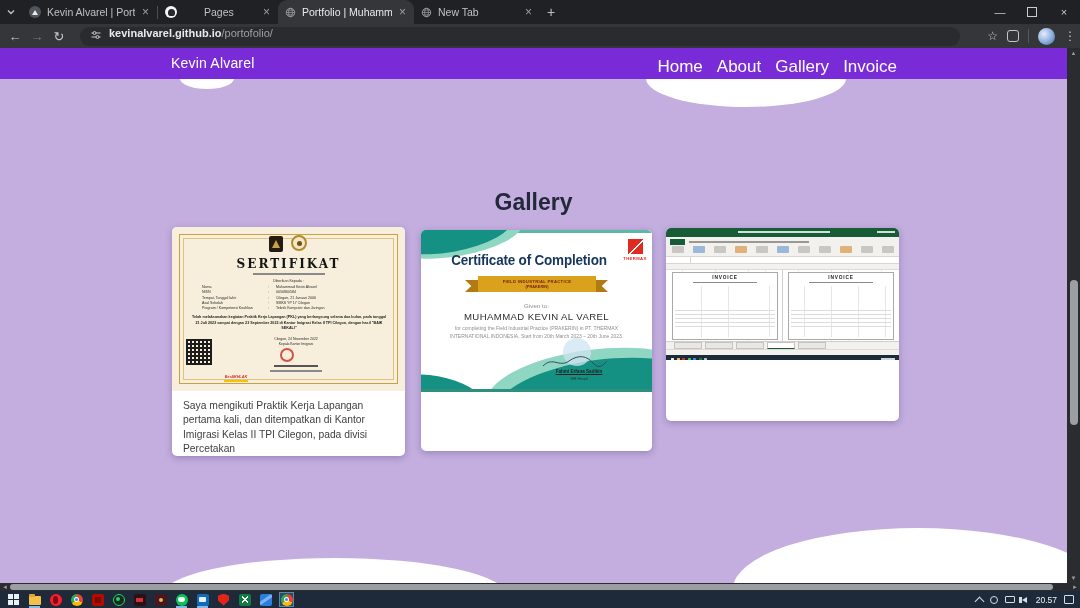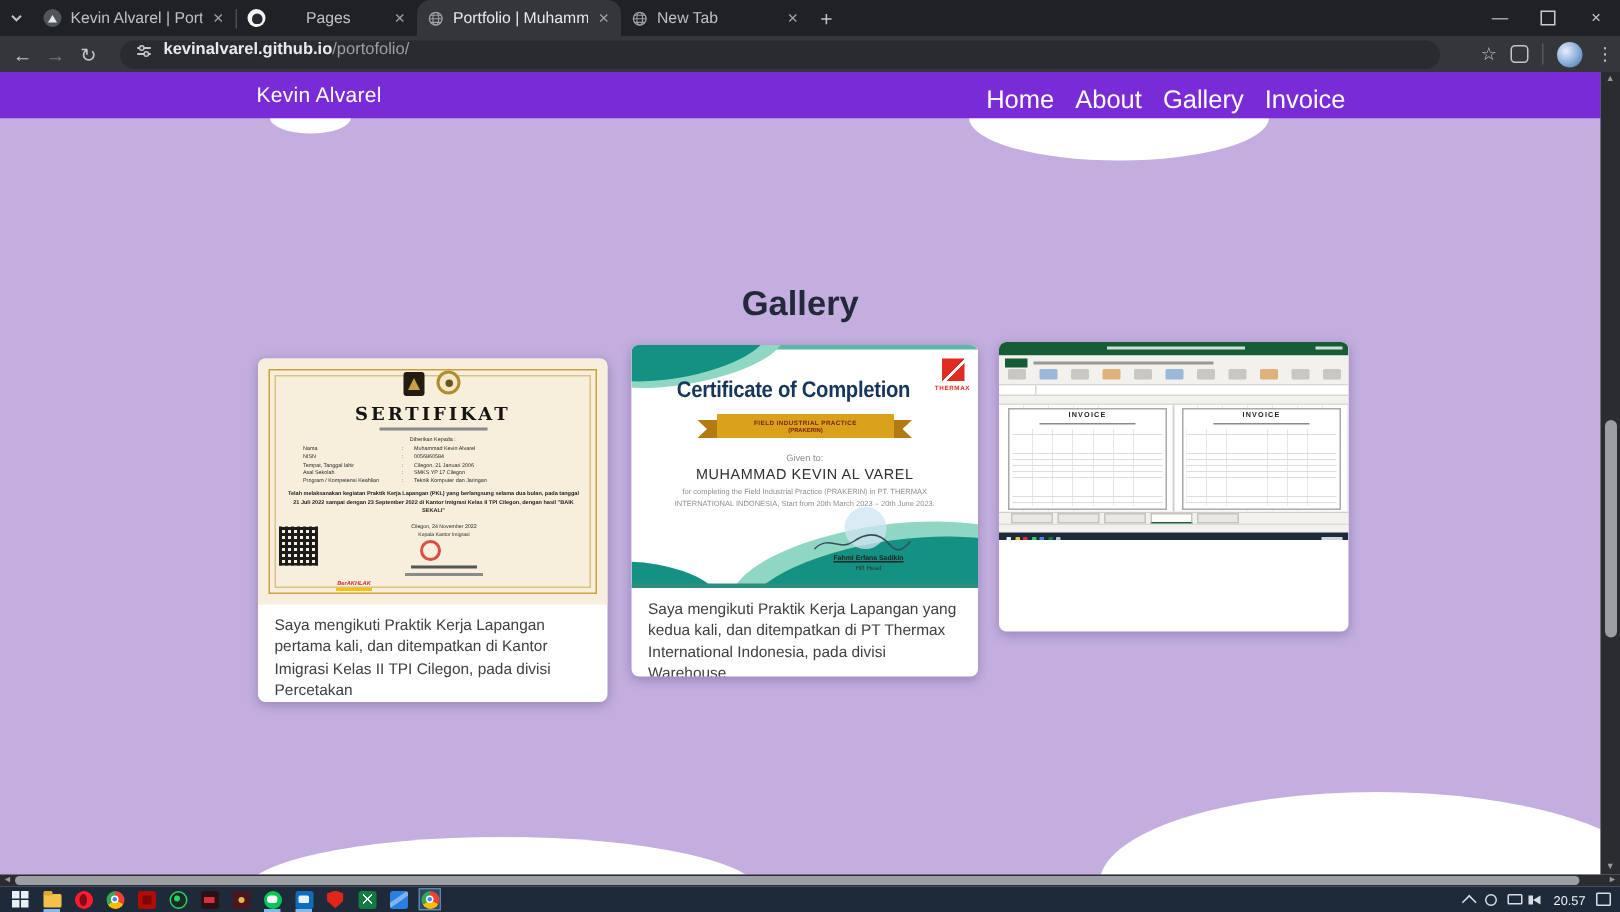--- a/index.html
+++ b/index.html
@@ -44,21 +44,21 @@
 
   
   .content{position:absolute;top:79px;left:0;width:1067px;height:504px;overflow:hidden;background:#c3aedf;}
   .bump{position:absolute;background:#fff;border-radius:50%;}
   .bump1{left:180px;top:-11px;width:54px;height:21px;}
   .bump2{left:646px;top:-29px;width:200px;height:57px;}
   .hill1{left:162px;top:479px;width:345px;height:75px;}
   .hill2{left:733px;top:449px;width:370px;height:122px;}
   .gallery-title{position:absolute;top:110px;left:0;width:100%;text-align:center;font-size:23px;font-weight:600;color:#23283a;}
   .card{position:absolute;background:#fff;border-radius:5px;box-shadow:0 2px 7px rgba(45,20,90,.28);overflow:hidden;}
-  .card1{left:172px;top:160px;width:233px;height:229px;}
+  .card1{left:172px;top:148px;width:233px;height:229px;}
   .card2{left:421px;top:151px;width:231px;height:221px;}
   .card3{left:666px;top:149px;width:233px;height:193px;}
   .caption{padding:8px 11px 10px;font-size:10.3px;line-height:1.4;color:#3f3f3f;}
 
   
   .cert1{position:relative;width:233px;height:164px;background:#f7efdc;overflow:hidden;}
   .c1-frame{position:absolute;inset:7px;border:1.4px solid #c9a045;}
   .c1-frame2{position:absolute;inset:11px;border:.8px solid #dcc285;}
   .c1-emblem1{position:absolute;left:97px;top:9px;width:14px;height:16px;background:#241c10;border-radius:2px;}
   .c1-emblem1 i{position:absolute;left:3px;top:4px;width:8px;height:8px;background:#c9a045;clip-path:polygon(50% 0,100% 100%,0 100%);}
@@ -387,21 +387,20 @@
         <div class="c2-given">Given to:</div>
         <div class="c2-name">MUHAMMAD KEVIN AL VAREL</div>
         <div class="c2-body">for completing the Field Industrial Practice (PRAKERIN) in PT. THERMAX INTERNATIONAL INDONESIA, Start from 20th March 2023 – 20th June 2023.</div>
         <div class="c2-stamp"></div>
         <svg class="c2-sig" width="70" height="20" viewBox="0 0 70 20">
           <path d="M4 14 C14 4, 20 16, 30 9 S 48 4, 54 11 S 64 13, 68 9" stroke="#3a4a5a" stroke-width="1" fill="none"></path>
         </svg>
         <div class="c2-signame">Fahmi Erfana Sadikin</div>
         <div class="c2-sigrole">HR Head</div>
       </div>
-      <div class="caption">Saya mengikuti Praktik Kerja Lapangan yang kedua kali, dan ditempatkan di PT Thermax International Indonesia, pada divisi Warehouse</div>
     </div>
 
     <div class="card card3">
       <div class="xl">
         <div class="xl-title">
             <span class="bar"></span>
             <span class="dots"></span>
           </div>
         <div class="xl-ribbon">
           <span class="xl-file"></span>

